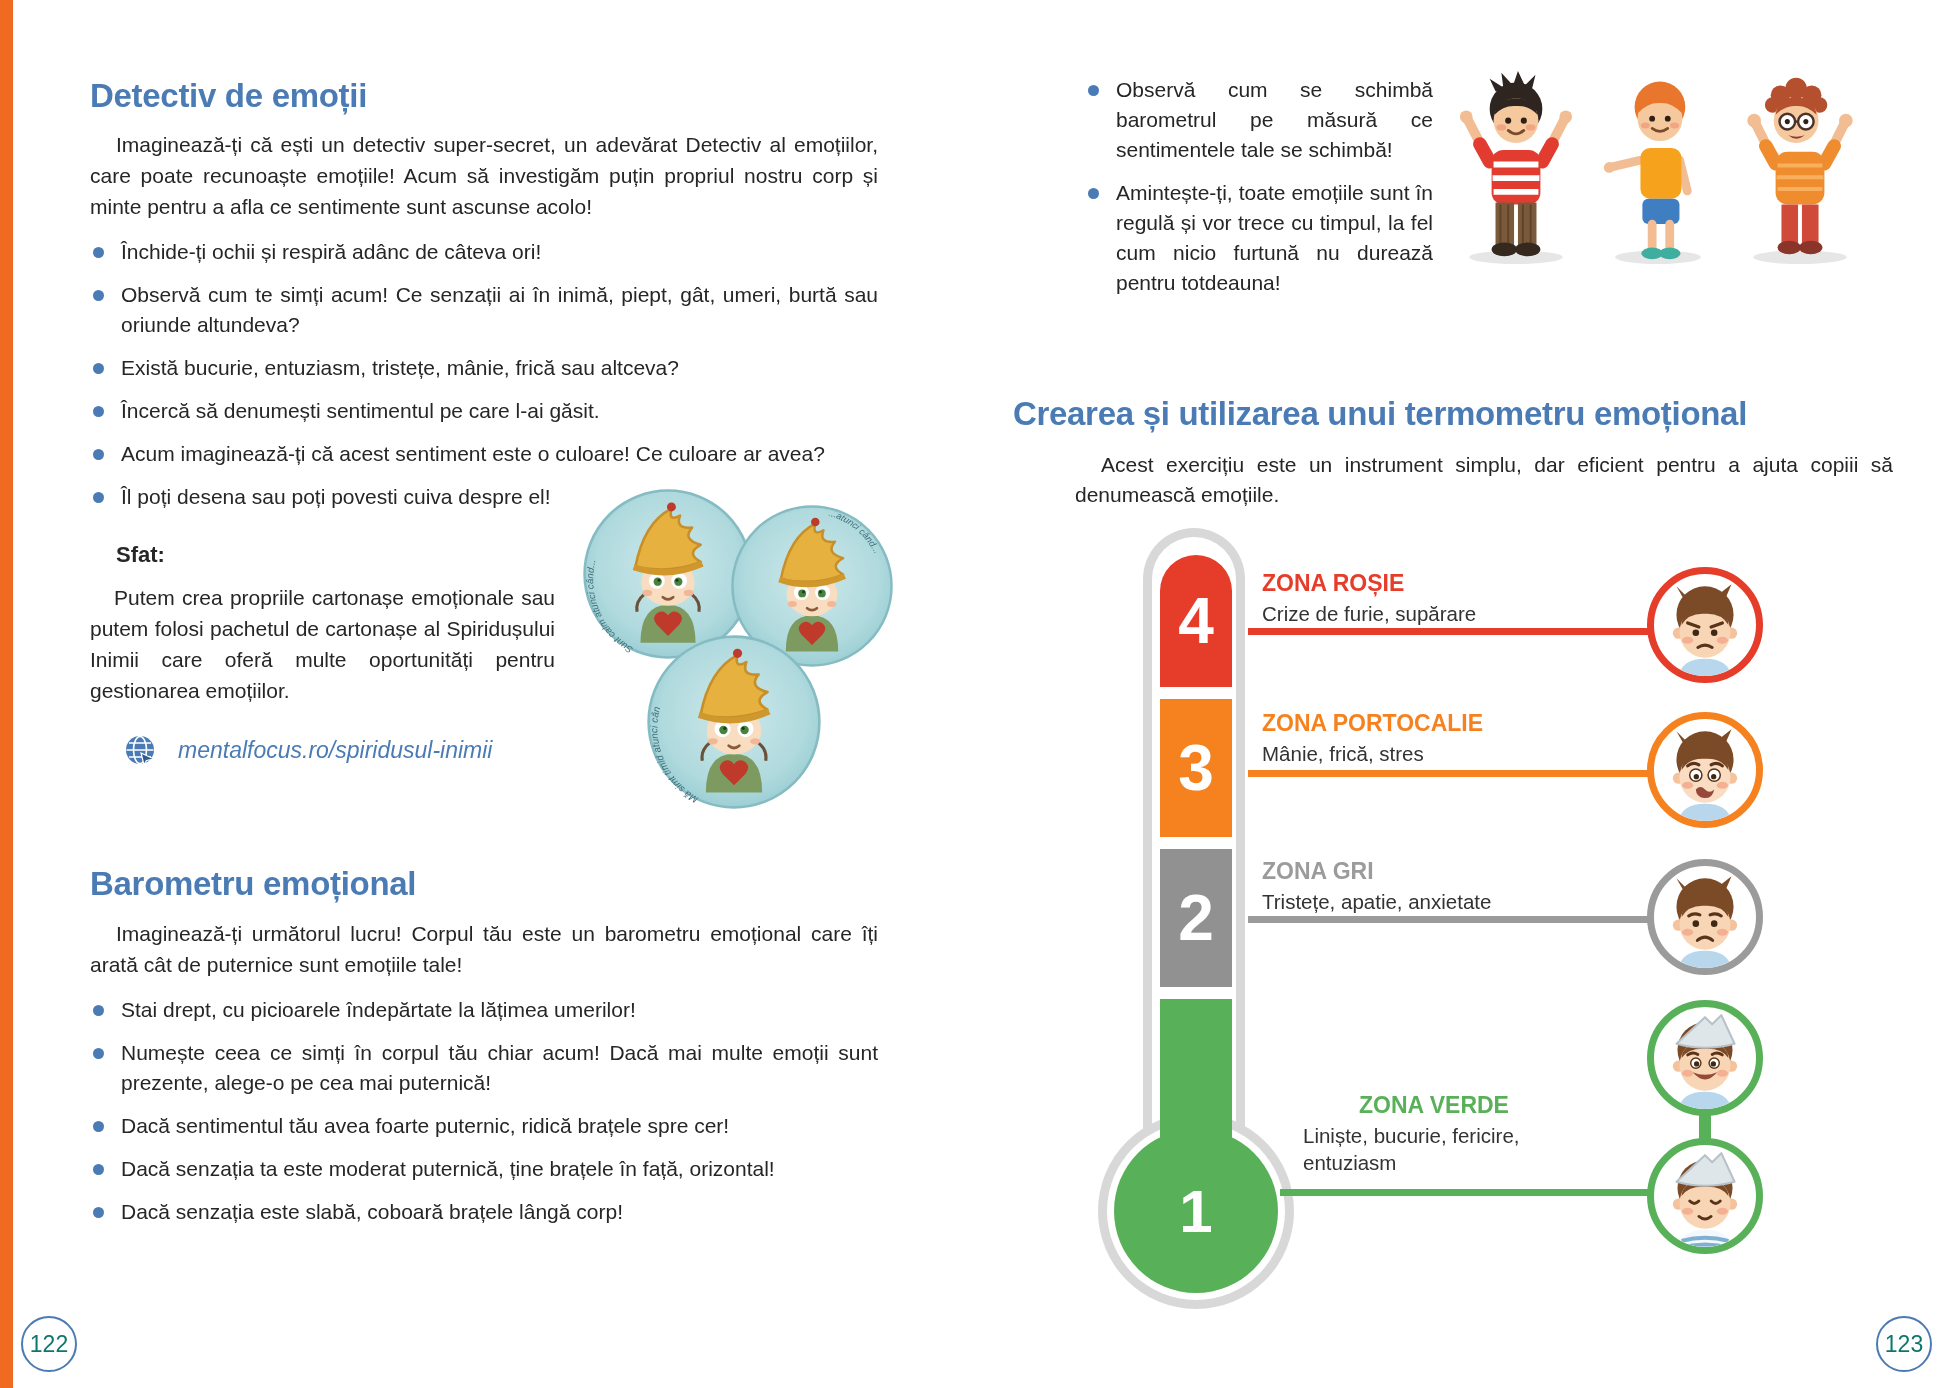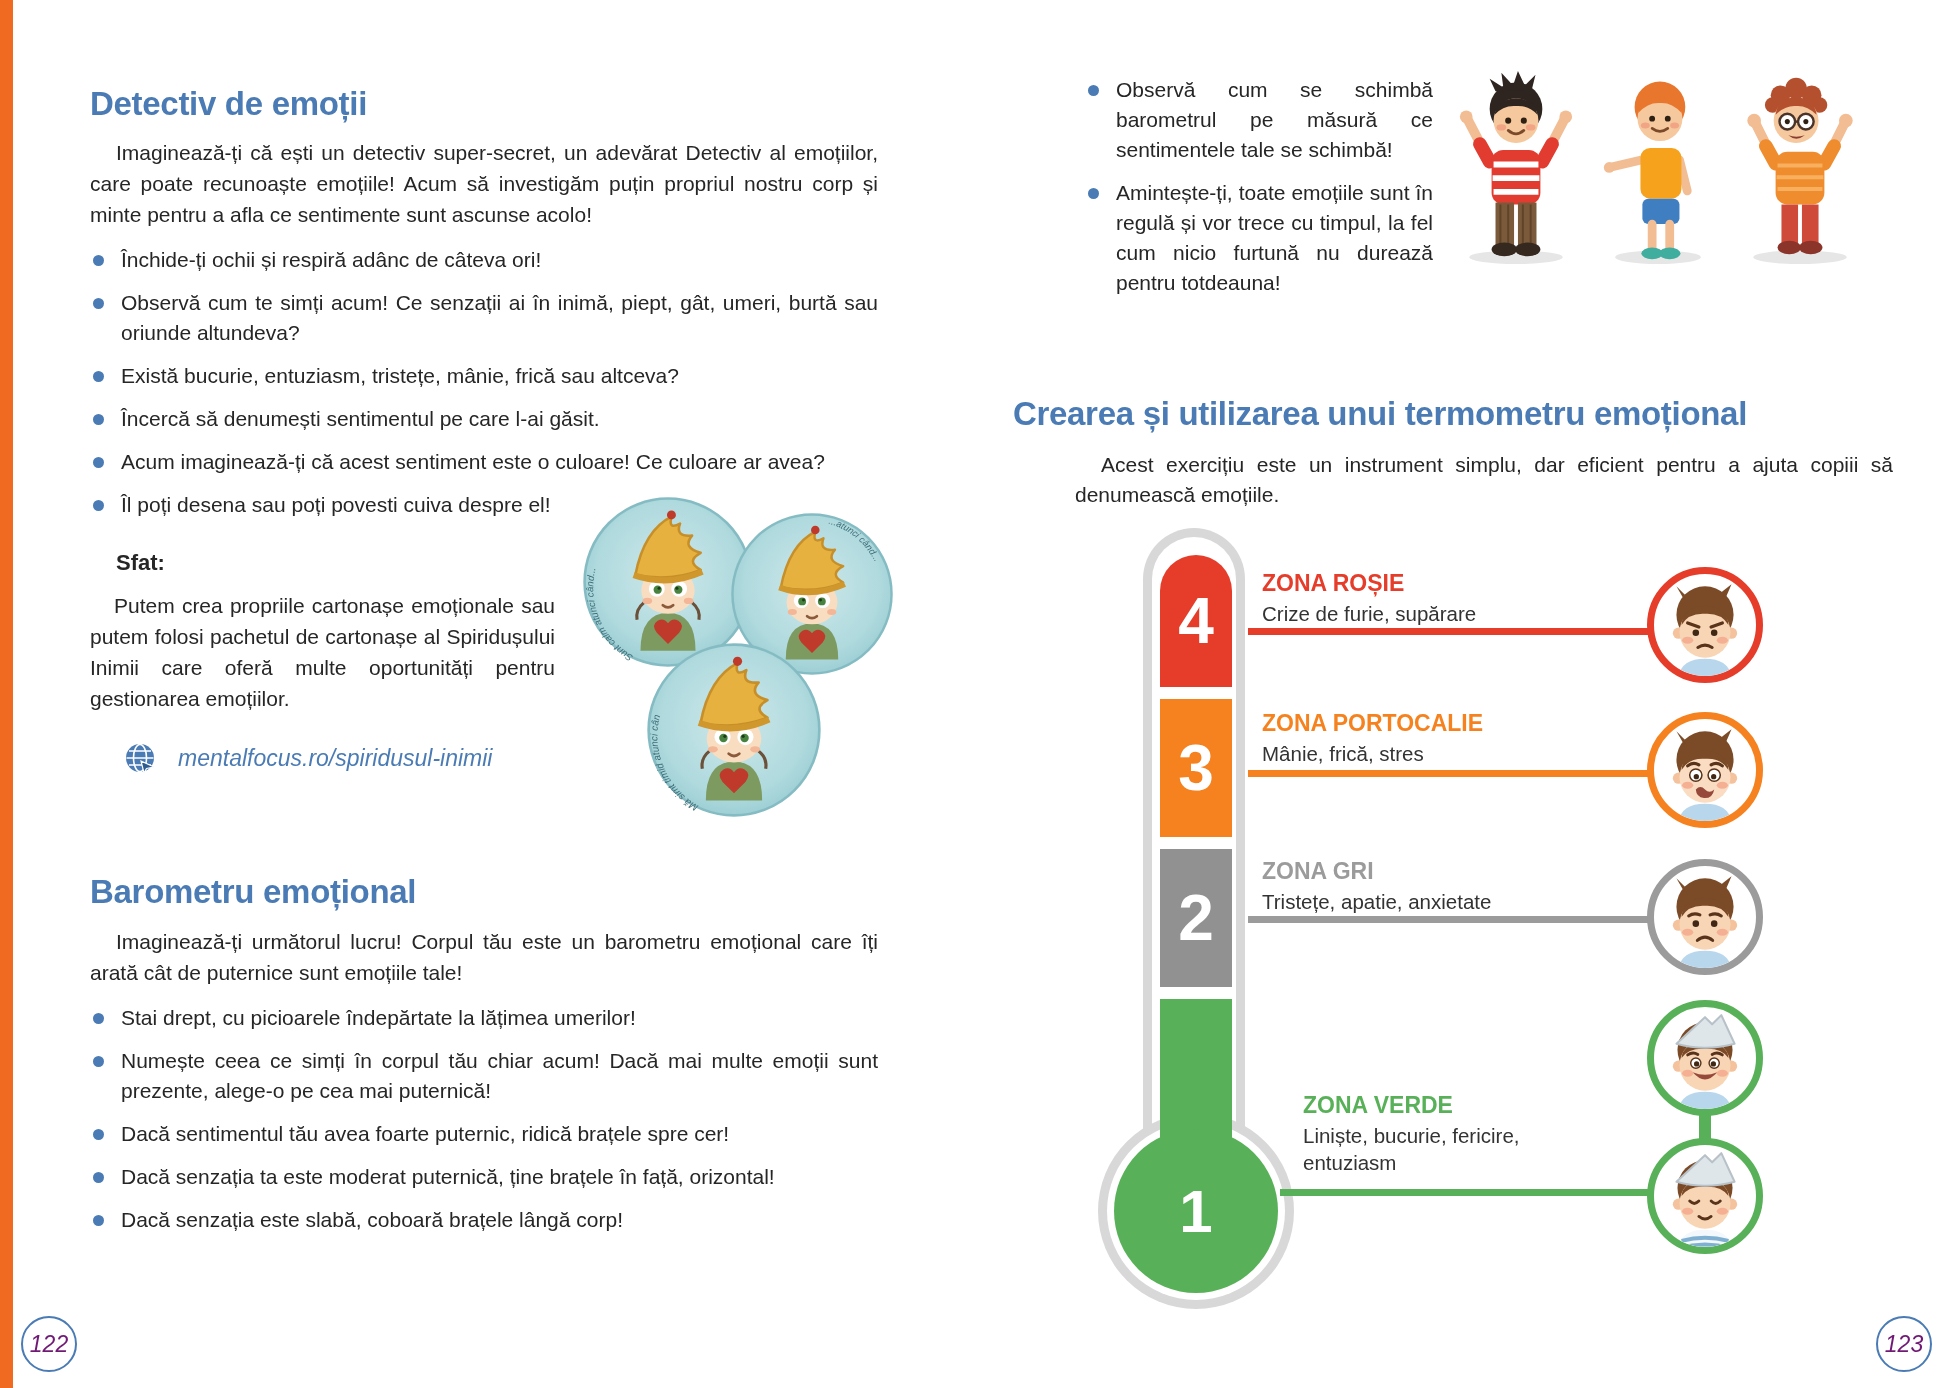--- a/index.html
+++ b/index.html
@@ -3,21 +3,21 @@
 <meta charset="utf-8">
 <style>
   html,body{margin:0;padding:0;background:#fff;}
   .page{position:relative;width:1949px;height:1388px;background:#fff;overflow:hidden;
         font-family:"Liberation Sans",sans-serif;color:#262626;}
   .spine{position:absolute;left:0;top:0;width:13px;height:1388px;background:#f16a21;}
 
   .h1{font-weight:bold;color:#4a7bb4;font-size:33px;letter-spacing:-0.3px;line-height:1.1;margin:0;}
 
   
-  .left-col{position:absolute;left:90px;top:16px;width:788px;}
+  .left-col{position:absolute;left:90px;top:8px;width:788px;}
   .left-col .h1.first{padding-top:70px;}
   p.intro{margin:15px 0 0;font-size:21px;line-height:31px;text-align:justify;text-indent:26px;}
   ul.blist{list-style:none;margin:15px 0 0;padding:0;}
   ul.blist li{position:relative;padding-left:31px;font-size:21px;line-height:30px;
               margin-bottom:13px;text-align:justify;}
   ul.blist li::before{content:"";position:absolute;left:3px;top:10px;width:11px;height:11px;
               border-radius:50%;background:#4a7bb4;}
   .tip-label{margin:30px 0 0 26px;font-size:22px;font-weight:bold;}
   .tip-text{margin:14px 0 0;width:465px;font-size:21px;line-height:31px;text-align:justify;text-indent:24px;}
   .linkrow{display:flex;align-items:center;gap:22px;margin:28px 0 0 34px;width:440px;}
@@ -58,40 +58,40 @@
   .t-bulb-green{position:absolute;left:1114px;top:1129px;width:164px;height:164px;border-radius:50%;
          background:#58b158;display:flex;align-items:center;justify-content:center;
          color:#fff;font-weight:bold;font-size:60px;}
 
   .zl{position:absolute;width:370px;}
   .zl .zt{font-size:23px;font-weight:bold;line-height:1.15;}
   .zl .zd{font-size:20.5px;color:#333;margin-top:4px;line-height:27px;}
   .zl-red{left:1262px;top:570px;} .zl-red .zt{color:#e63c2a;}
   .zl-orange{left:1262px;top:710px;} .zl-orange .zt{color:#f5821f;}
   .zl-gray{left:1262px;top:858px;} .zl-gray .zt{color:#9b9b9b;}
-  .zl-green{left:1303px;top:1092px;width:262px;} .zl-green .zt{color:#58b158;}
+  .zl-green{left:1303px;top:1092px;width:262px;} .zl-green .zt{color:#58b158;text-align:center;}
 
   .cline{position:absolute;height:7px;z-index:1;}
   .l-red{left:1248px;top:628px;width:404px;background:#e63c2a;}
   .l-orange{left:1248px;top:770px;width:404px;background:#f5821f;}
   .l-gray{left:1248px;top:916px;width:404px;background:#9b9b9b;}
   .l-green{left:1280px;top:1189px;width:372px;background:#58b158;}
   .connector{position:absolute;left:1699px;top:1106px;width:12px;height:48px;background:#58b158;z-index:1;}
 
   .fc{position:absolute;left:1647px;width:116px;height:116px;border-radius:50%;background:#fff;
       overflow:hidden;box-sizing:border-box;z-index:2;}
   .fc svg{display:block;width:100%;height:100%;}
   .fc-red{top:567px;border:7px solid #e63c2a;}
   .fc-orange{top:712px;border:7px solid #f5821f;}
   .fc-gray{top:859px;border:7px solid #9b9b9b;}
   .fc-green1{top:1000px;border:7px solid #58b158;}
   .fc-green2{top:1138px;border:7px solid #58b158;}
 
   .pageno{position:absolute;width:52px;height:52px;border:2px solid #4a7bb4;border-radius:50%;
-          color:#701a75;display:flex;align-items:center;justify-content:center;font-size:23px;font-style:italic;}
+          color:#0f766e;display:flex;align-items:center;justify-content:center;font-size:23px;}
   .pn-left{left:21px;top:1316px;}
   .pn-right{left:1876px;top:1316px;}
 </style>
 </head>
 <body>
 
 <div class="page">
   <div class="spine"></div>
 
   <div class="left-col">

